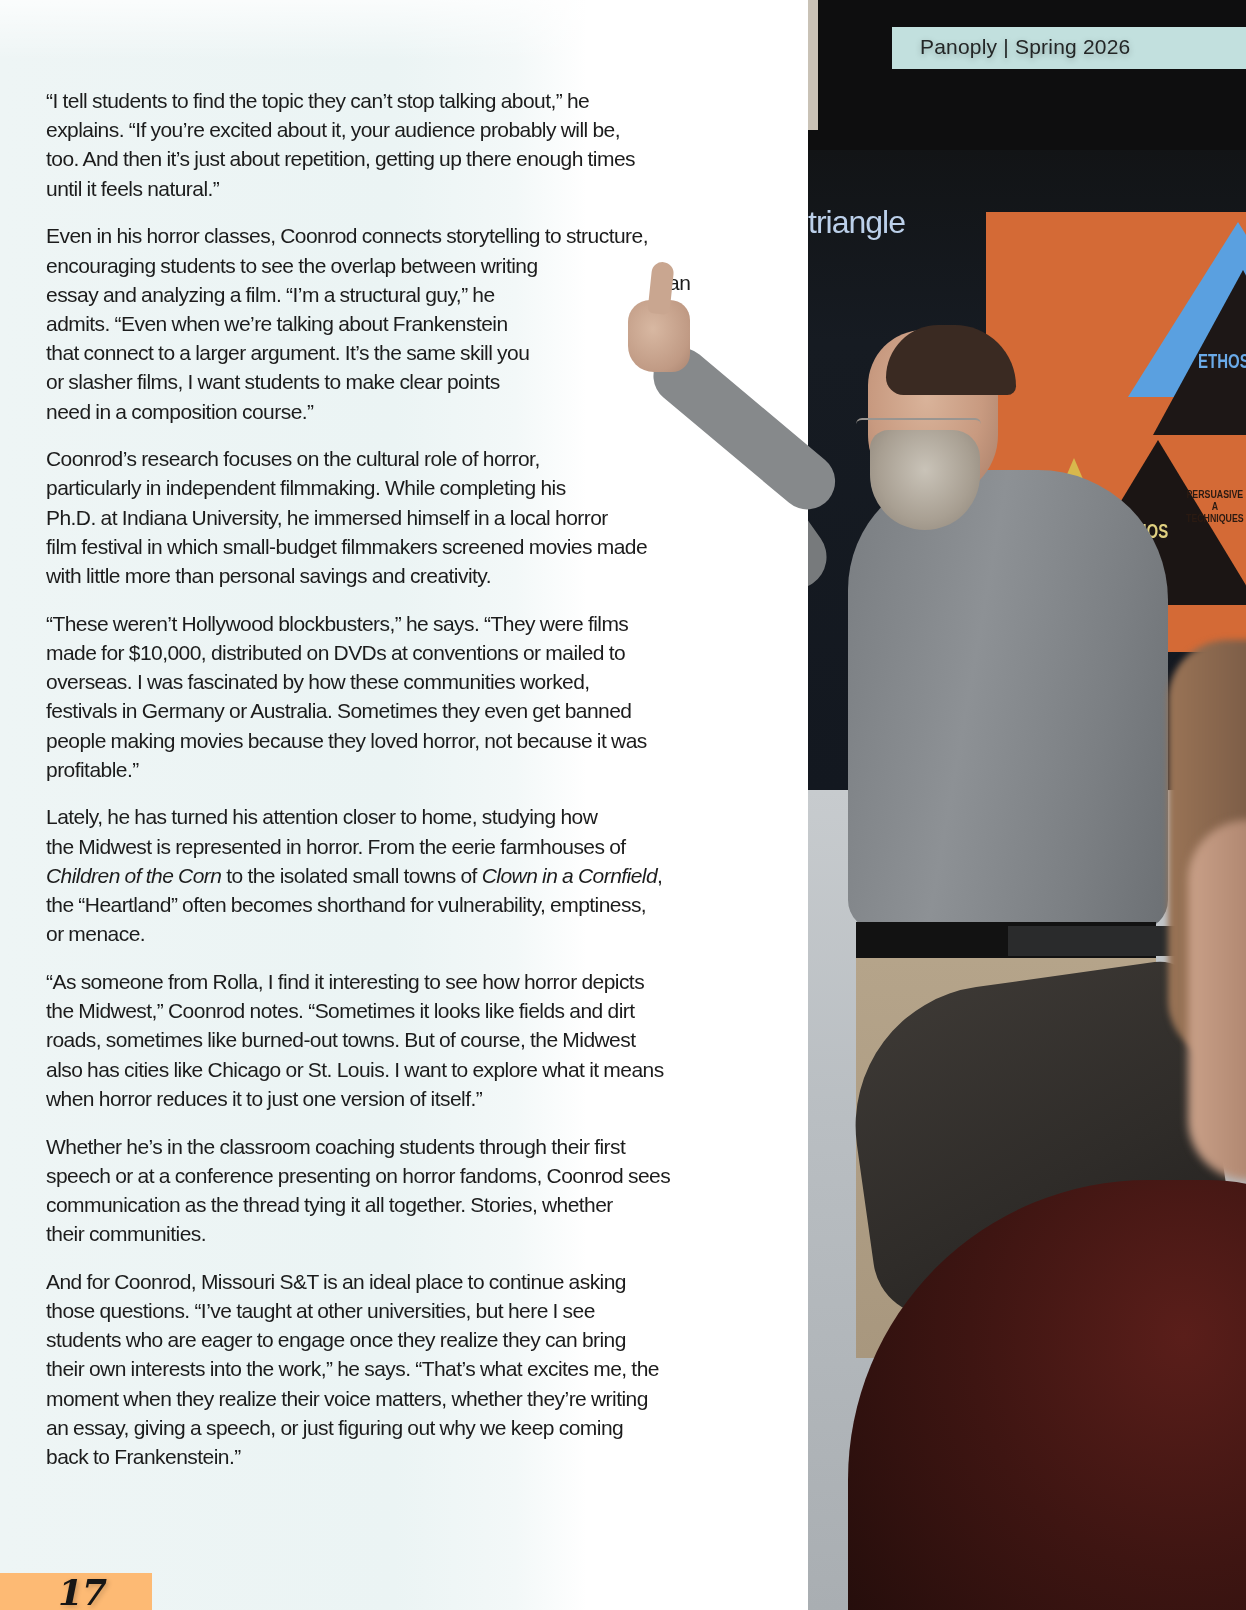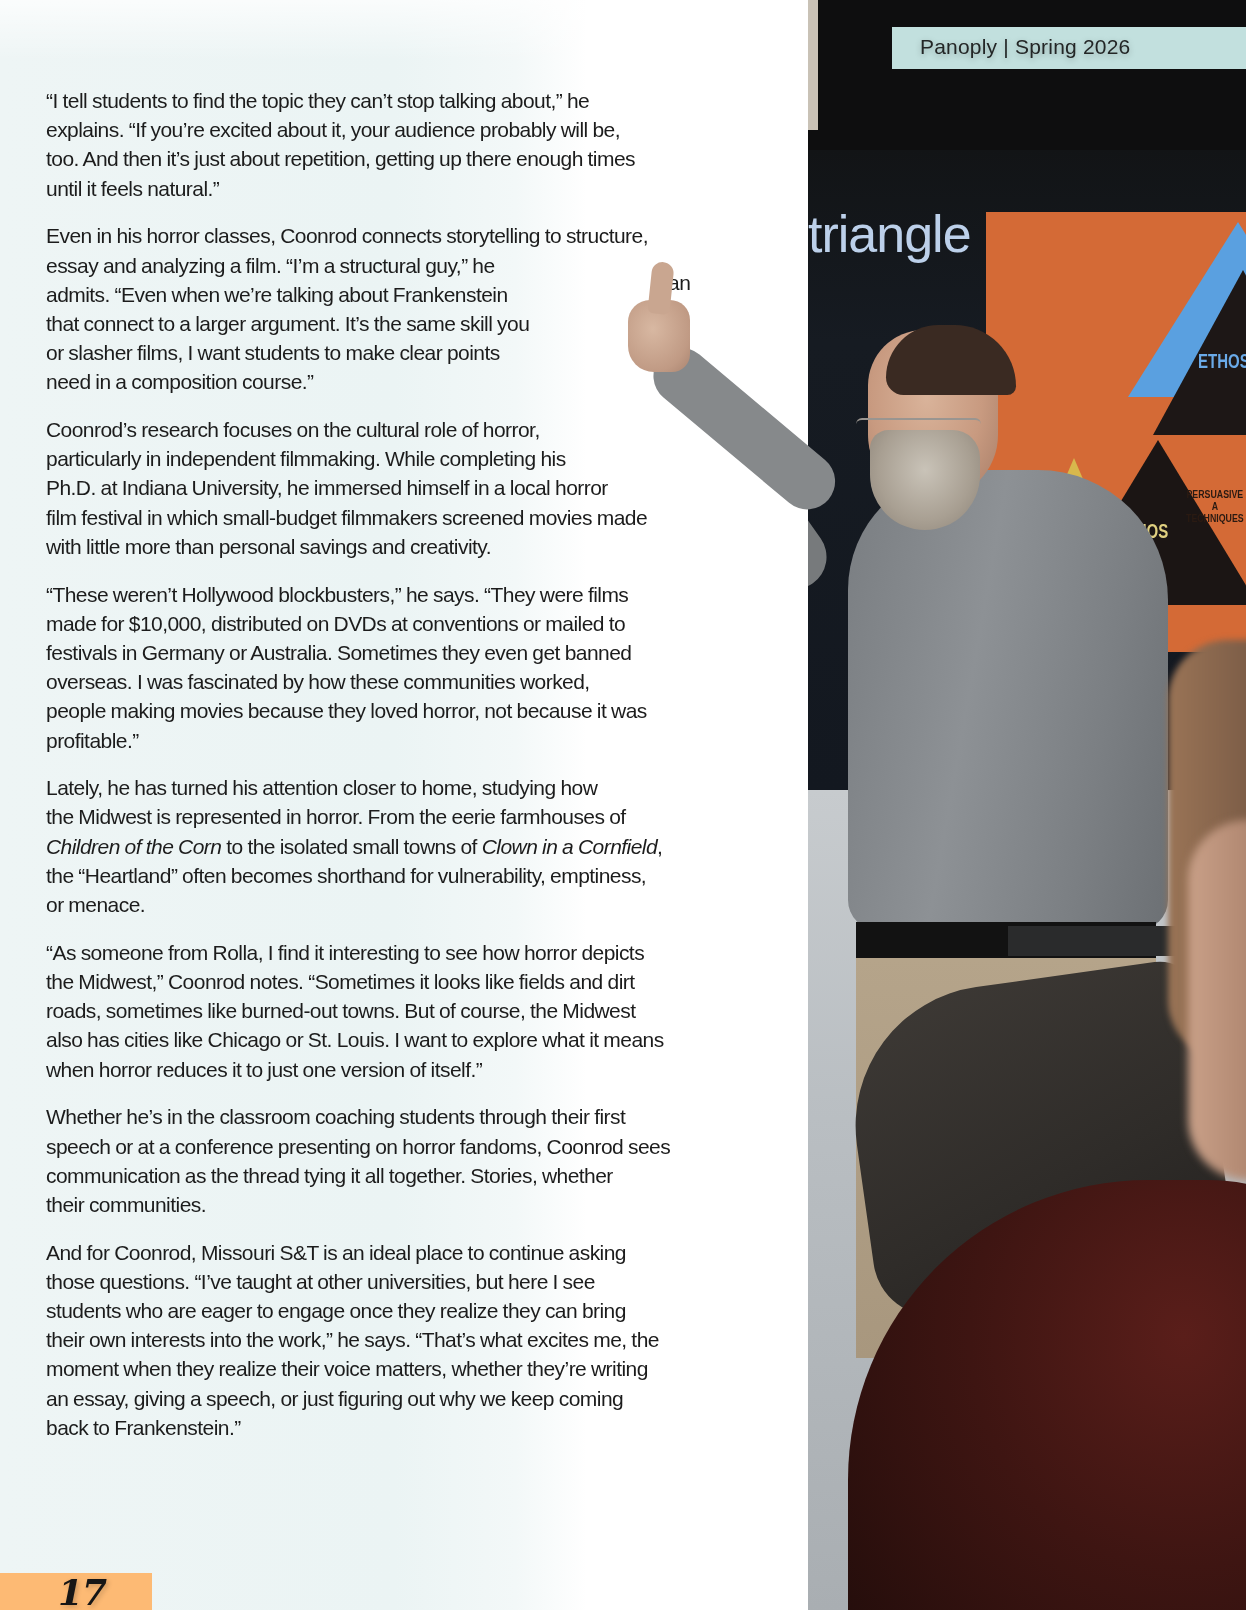--- a/index.html
+++ b/index.html
@@ -35,21 +35,21 @@
       background: linear-gradient(180deg, #121416 0%, #161b22 30%, #131820 100%);
     }
     .photo .wall {
       position: absolute; left: 0; top: 790px; width: 438px; height: 820px;
       background: linear-gradient(180deg, #c7cbce 0%, #b9bec2 40%, #a9aeb2 100%);
     }
     .photo .white-edge {
       position: absolute; left: 0; top: 0; width: 10px; height: 130px; background: #c9c2b6;
     }
     .slide-word {
-      position: absolute; left: 0; top: 204px; font-size: 52px; color: #bcd0ea;
+      position: absolute; left: 0; top: 204px; font-size: 32px; color: #bcd0ea;
       font-family: "Liberation Sans", sans-serif; letter-spacing: -1px; text-align: center;
     }
     .slide-panel {
       position: absolute; left: 178px; top: 212px; width: 270px; height: 440px;
       background: #d46a36;
     }
     .tri-ethos-outer {
       position: absolute; left: 320px; top: 222px; width: 0; height: 0;
       border-left: 110px solid transparent; border-right: 110px solid transparent;
       border-bottom: 175px solid #5aa0e0;
@@ -179,41 +179,41 @@
 
     <p>
       <span class="line">“I tell students to find the topic they can’t stop talking about,” he</span>
       <span class="line">explains. “If you’re excited about it, your audience probably will be,</span>
       <span class="line">too. And then it’s just about repetition, getting up there enough times</span>
       <span class="line">until it feels natural.”</span>
     </p>
 
     <p>
       <span class="line">Even in his horror classes, Coonrod connects storytelling to structure,</span>
-      <span class="line"><span style="position:absolute; left:622px;margin-top:17px;">an</span></span>
+      <span class="line"><span>encouraging students to see the overlap between writing</span><span style="position:absolute; left:622px;margin-top:17px;">an</span></span>
       <span class="line">essay and analyzing a film. “I’m a structural guy,” he</span>
       <span class="line">admits. “Even when we’re talking about Frankenstein</span>
       <span class="line">that connect to a larger argument. It’s the same skill you</span>
       <span class="line">or slasher films, I want students to make clear points</span>
       <span class="line">need in a composition course.”</span>
     </p>
 
     <p>
       <span class="line">Coonrod’s research focuses on the cultural role of horror,</span>
       <span class="line">particularly in independent filmmaking. While completing his</span>
       <span class="line">Ph.D. at Indiana University, he immersed himself in a local horror</span>
       <span class="line">film festival in which small-budget filmmakers screened movies made</span>
       <span class="line">with little more than personal savings and creativity.</span>
     </p>
 
     <p>
       <span class="line">“These weren’t Hollywood blockbusters,” he says. “They were films</span>
       <span class="line">made for $10,000, distributed on DVDs at conventions or mailed to</span>
+      <span class="line">overseas. I was fascinated by how these communities worked,</span>
       <span class="line">festivals in Germany or Australia. Sometimes they even get banned</span>
-      <span class="line">overseas. I was fascinated by how these communities worked,</span>
       <span class="line">people making movies because they loved horror, not because it was</span>
       <span class="line">profitable.”</span>
     </p>
 
     <p>
       <span class="line">Lately, he has turned his attention closer to home, studying how</span>
       <span class="line">the Midwest is represented in horror. From the eerie farmhouses of</span>
       <span class="line"><em>Children of the Corn</em><span style="white-space:pre;"> to the isolated small towns of </span><em>Clown in a Cornfield</em><span>,</span></span>
       <span class="line">the “Heartland” often becomes shorthand for vulnerability, emptiness,</span>
       <span class="line">or menace.</span>

